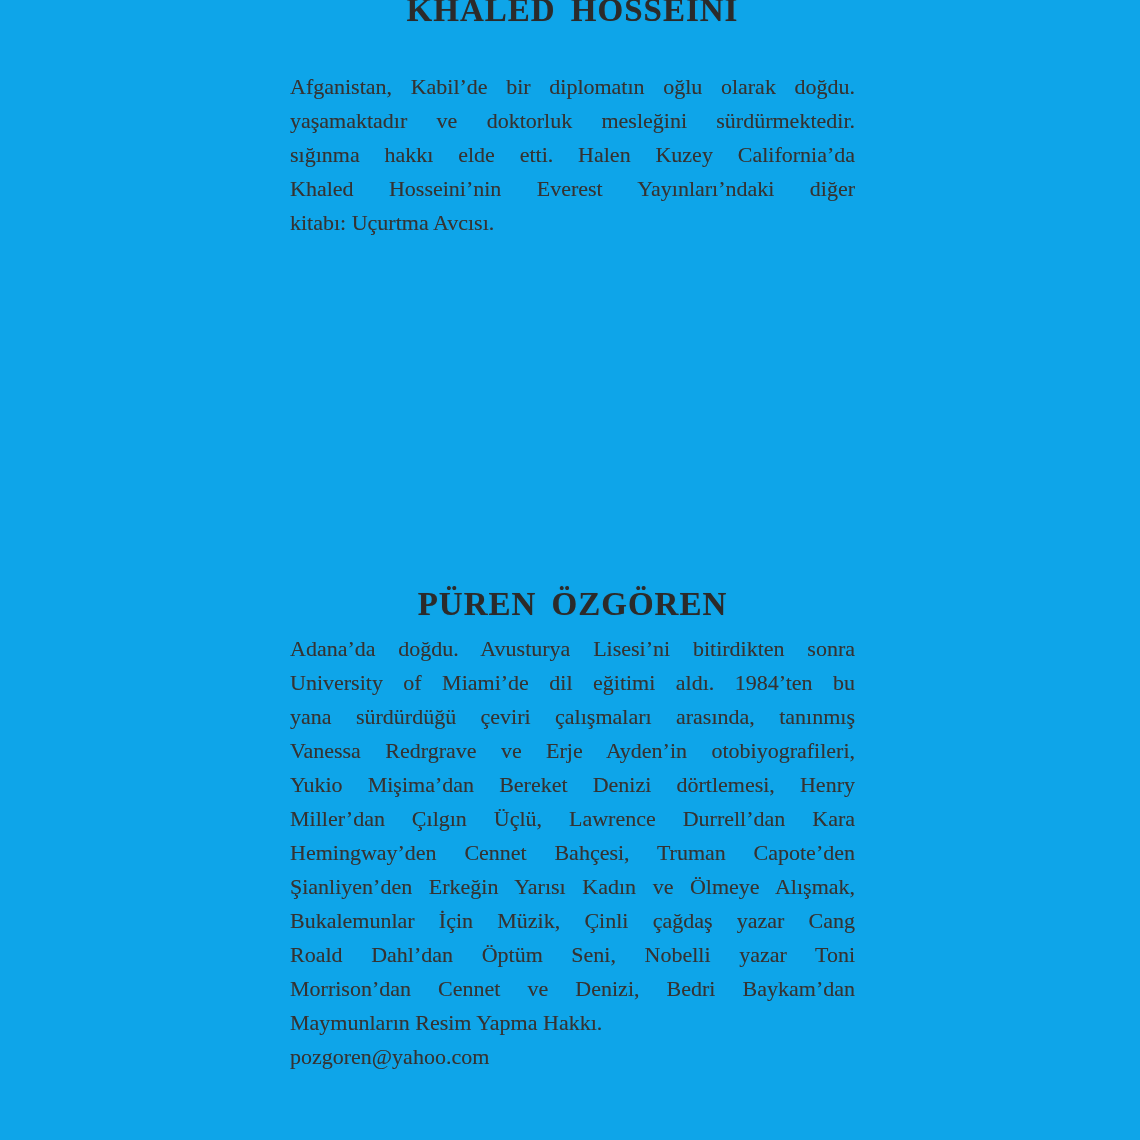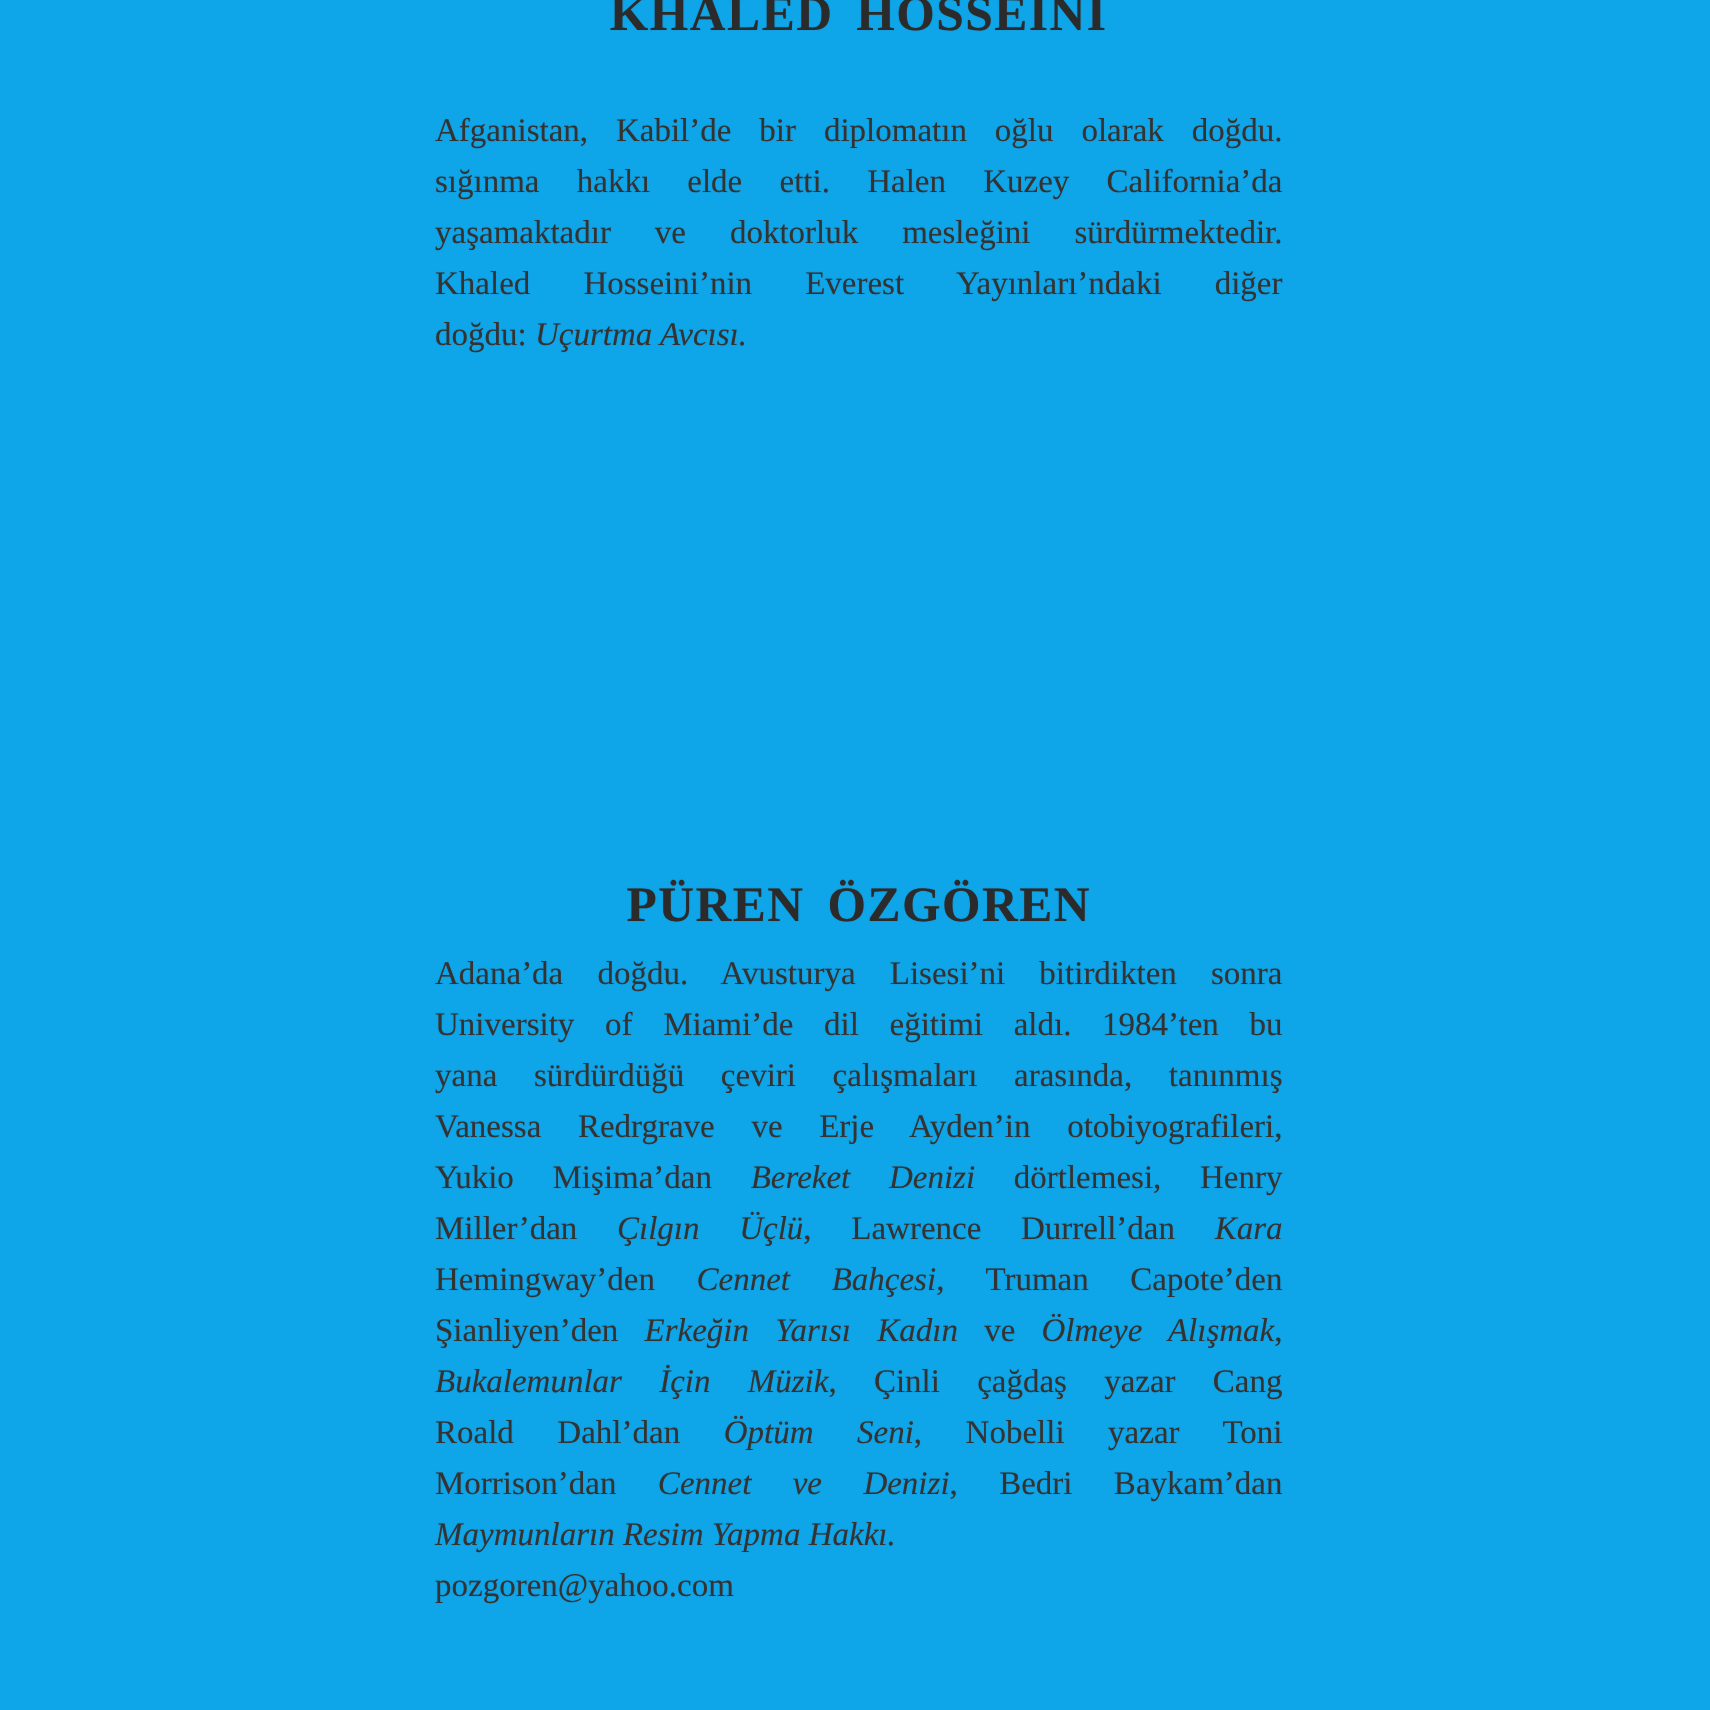--- a/index.html
+++ b/index.html
@@ -39,35 +39,35 @@
   .bio1 { top: 70px; }
   .bio2 { top: 632px; }
   .line {
     text-align: justify;
     text-align-last: justify;
   }
   .line.last {
     text-align: left;
     text-align-last: left;
   }
-  .it { font-style: italic; }
+  .it { }
 </style>
 </head>
 <body>
 
 <div class="page">
 
   <div class="heading h1">KHALED HOSSEINI</div>
 
   <div class="bio bio1">
     <div class="line"><span>Afganistan, Kabil’de bir diplomatın oğlu olarak doğdu.</span></div>
+    <div class="line"><span>yaşamaktadır ve doktorluk mesleğini sürdürmektedir.</span></div>
     <div class="line"><span>sığınma hakkı elde etti. Halen Kuzey California’da</span></div>
-    <div class="line"><span>yaşamaktadır ve doktorluk mesleğini sürdürmektedir.</span></div>
     <div class="line"><span>Khaled Hosseini’nin Everest Yayınları’ndaki diğer</span></div>
-    <div class="line last"><span>doğdu: </span><span class="it">Uçurtma Avcısı.</span></div>
+    <div class="line last"><span>kitabı: </span><span class="it">Uçurtma Avcısı.</span></div>
   </div>
 
   <div class="heading h2">PÜREN ÖZGÖREN</div>
 
   <div class="bio bio2">
     <div class="line"><span>Adana’da doğdu. Avusturya Lisesi’ni bitirdikten sonra</span></div>
     <div class="line"><span>University of Miami’de dil eğitimi aldı. 1984’ten bu</span></div>
     <div class="line"><span>yana sürdürdüğü çeviri çalışmaları arasında, tanınmış</span></div>
     <div class="line"><span>Vanessa Redrgrave ve Erje Ayden’in otobiyografileri,</span></div>
     <div class="line"><span>Yukio Mişima’dan </span><span class="it">Bereket Denizi</span><span> dörtlemesi, Henry</span></div>

